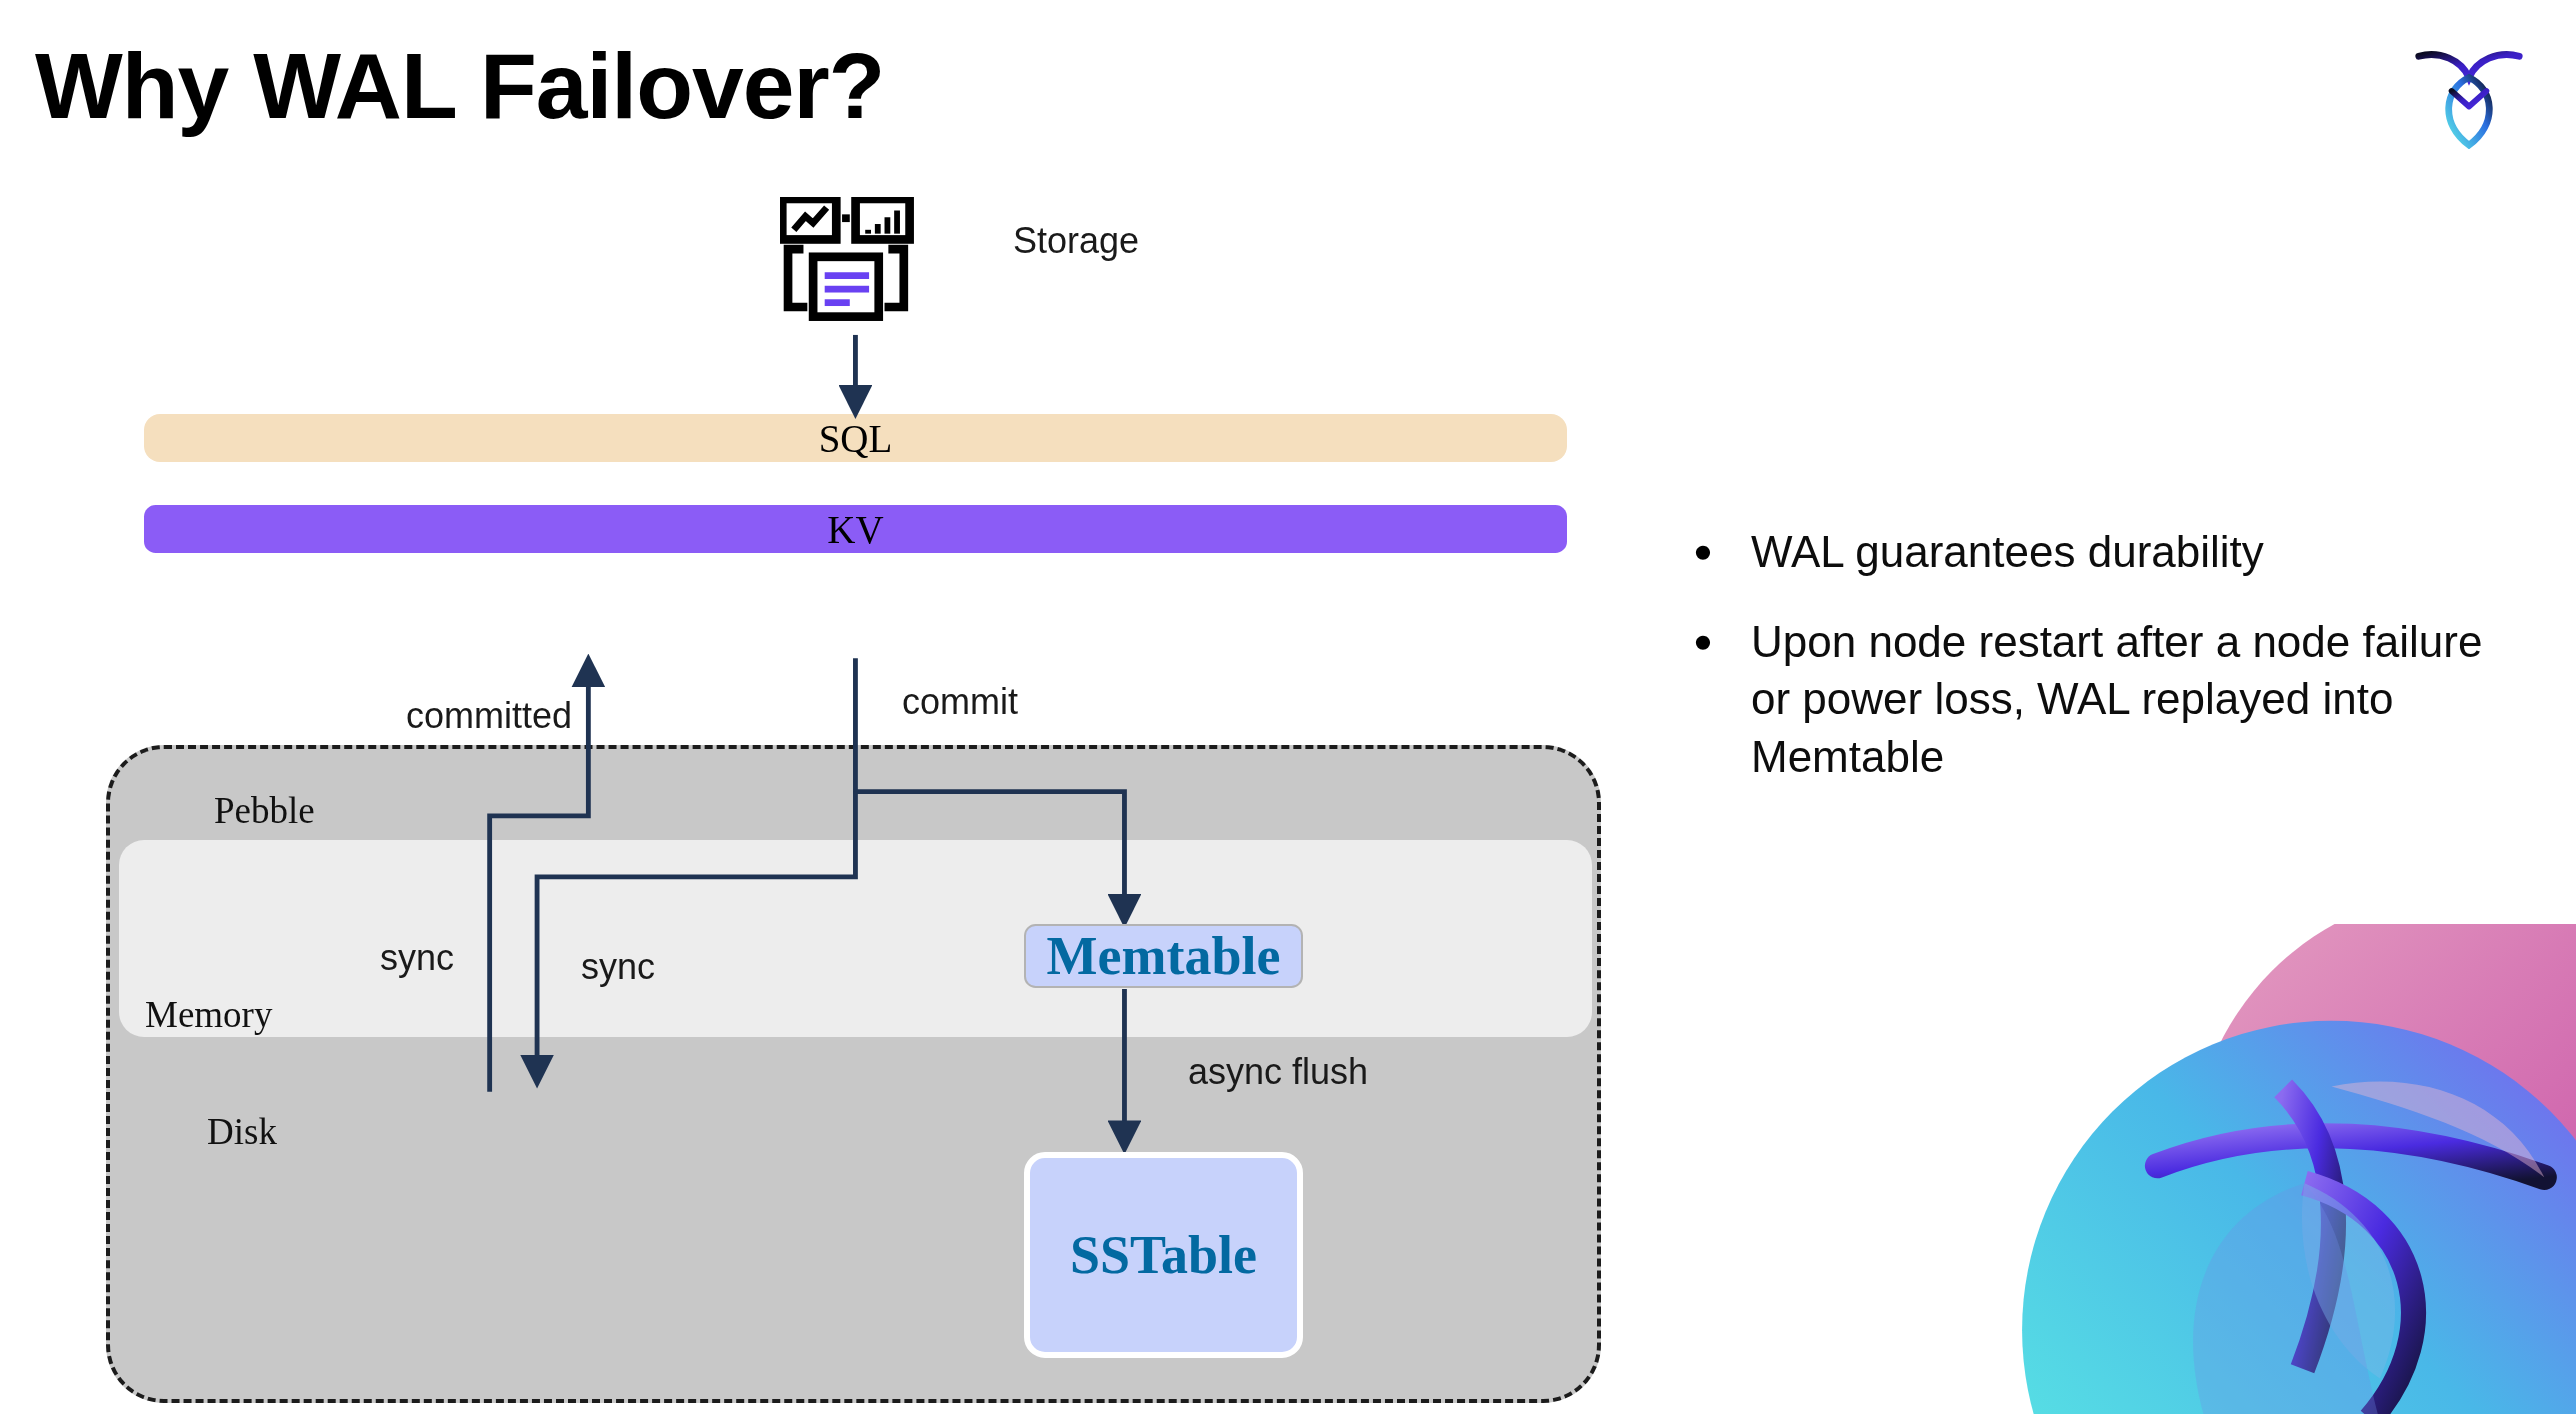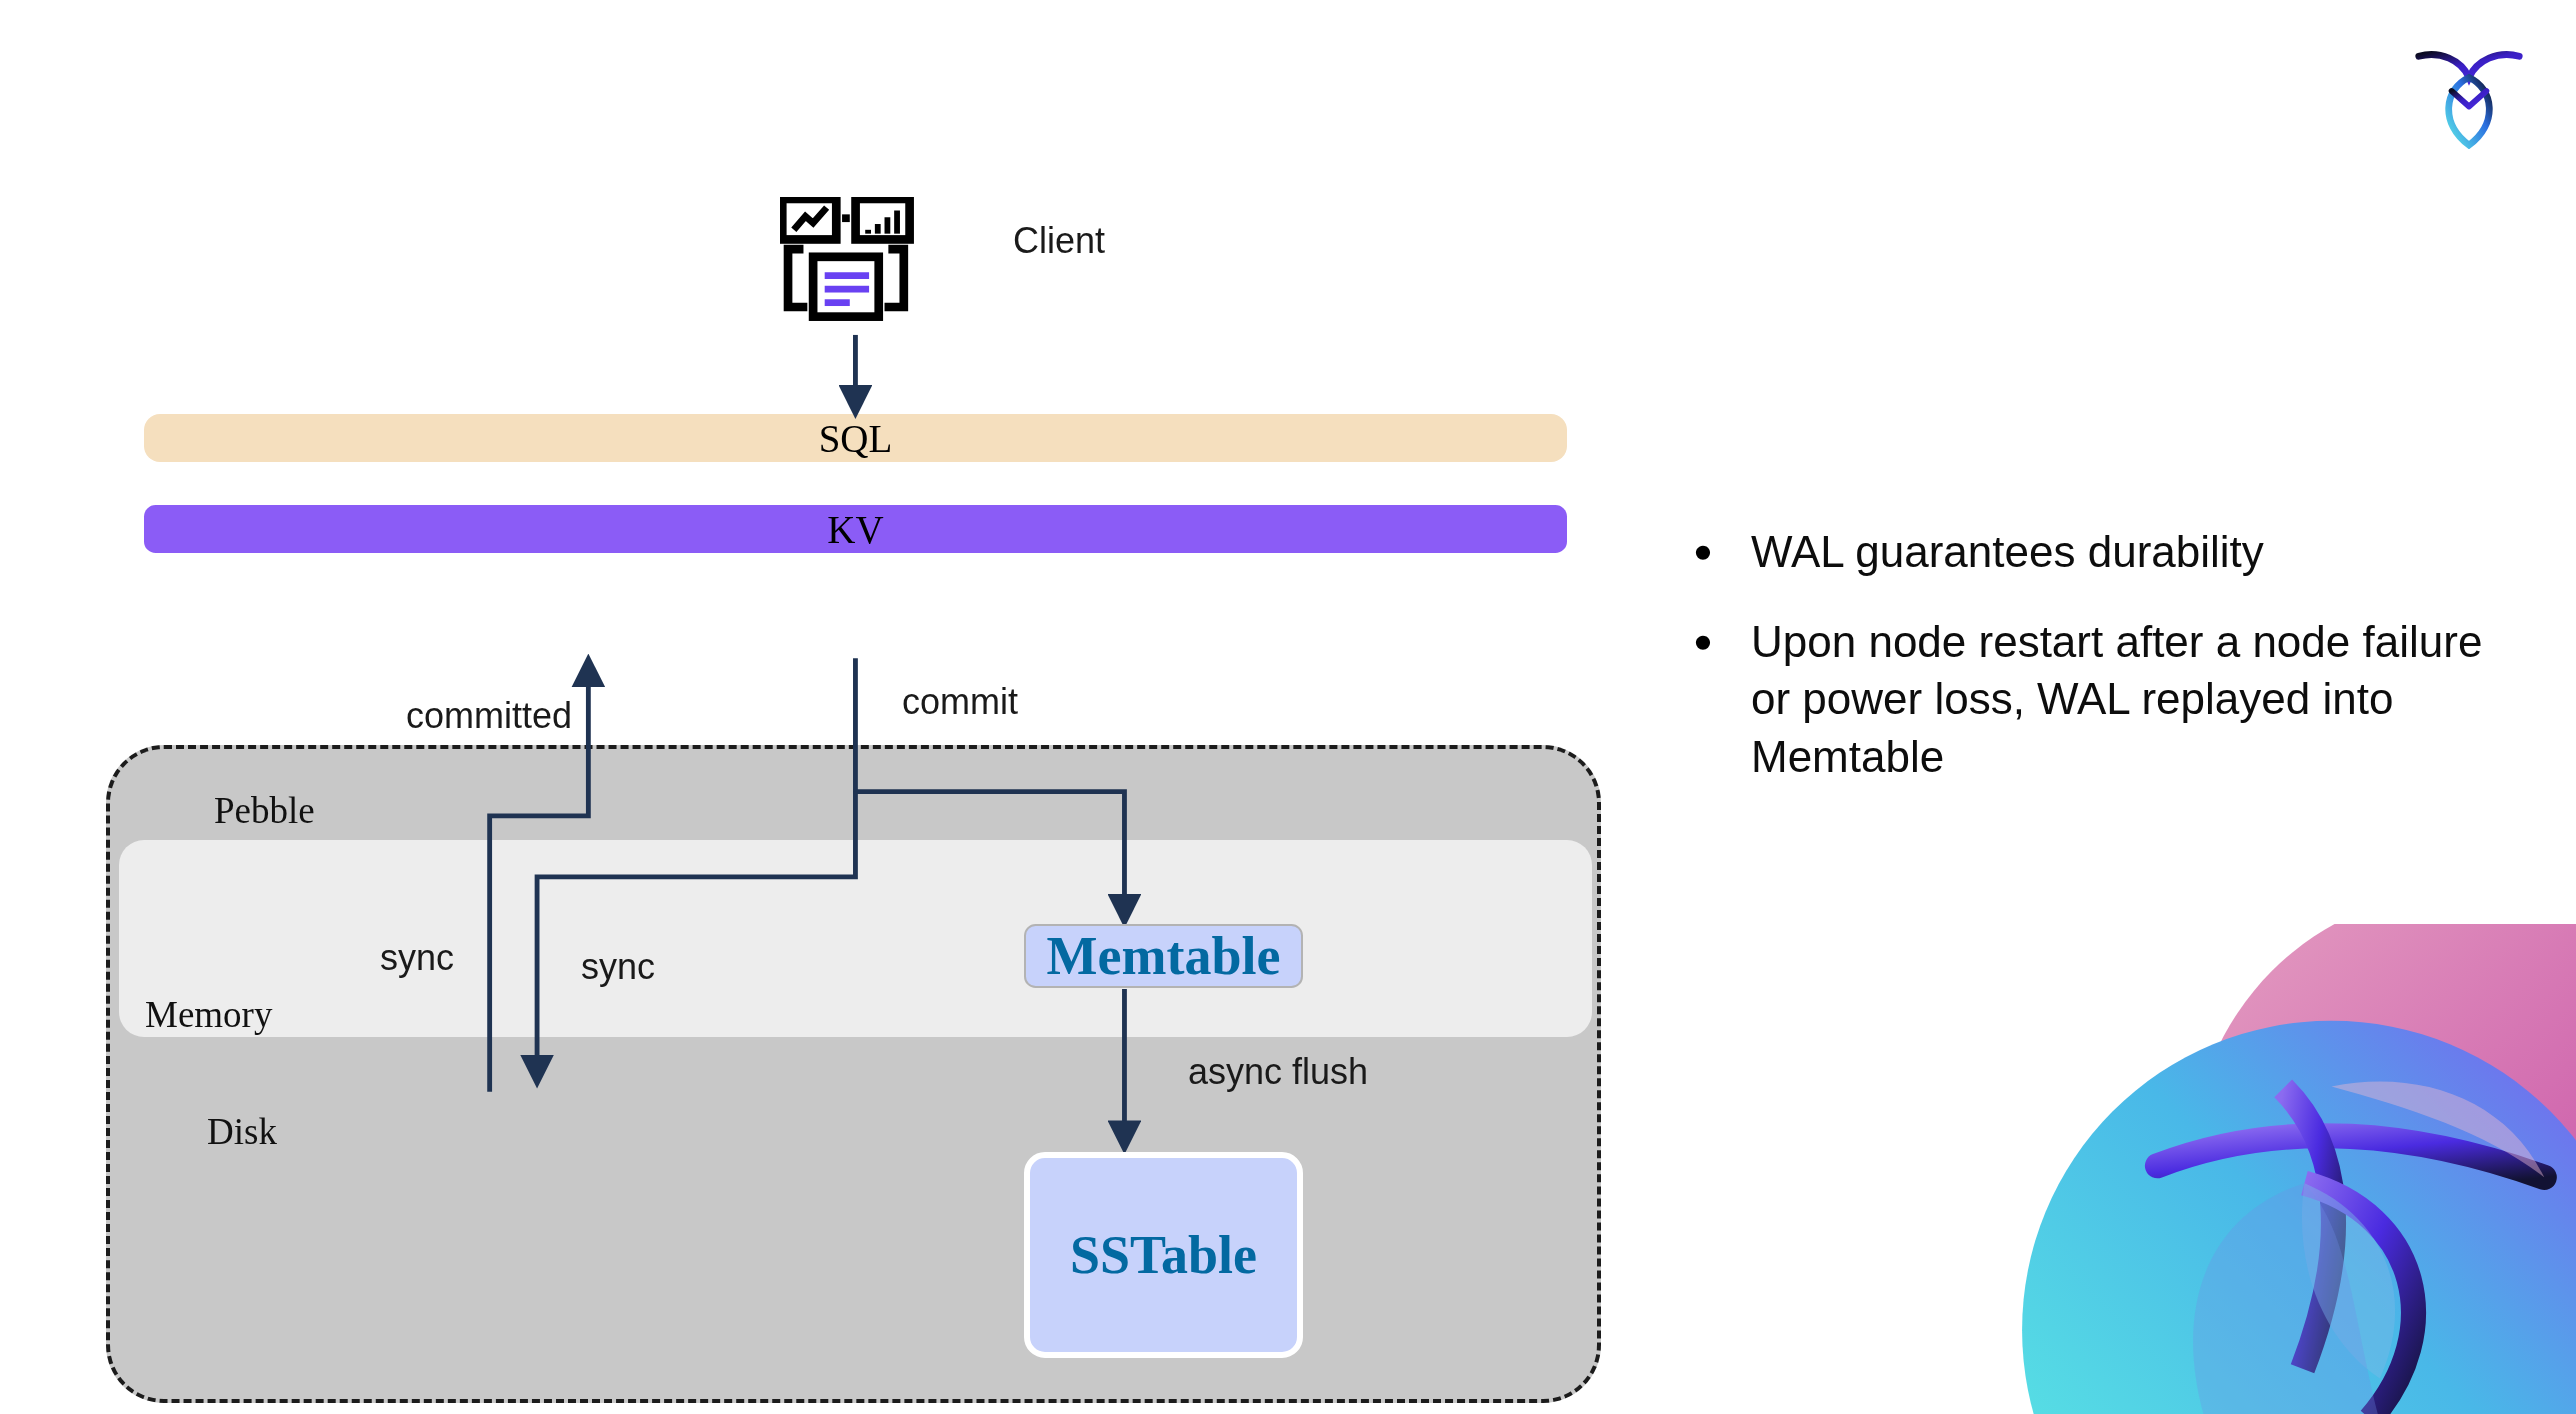--- a/index.html
+++ b/index.html
@@ -193,20 +193,21 @@
     font-size: 44px;
     line-height: 1.30;
     color: #0d0d0d;
   }
 </style>
 </head>
 <body>
 
 <div id="slide">
 
+  <div id="title">Why WAL Failover?</div>
 
   <div id="corner-logo">
     <svg viewBox="0 0 120 118" width="116" height="114" xmlns="http://www.w3.org/2000/svg">
       <defs>
         <linearGradient id="lg1" x1="0" y1="0" x2="1" y2="1">
           <stop offset="0%" stop-color="#0B0B22"></stop>
           <stop offset="45%" stop-color="#3A1FC4"></stop>
           <stop offset="100%" stop-color="#4A2BE0"></stop>
         </linearGradient>
         <linearGradient id="lg2" x1="1" y1="0" x2="0" y2="1">
@@ -262,21 +263,21 @@
       <rect x="108" y="21" width="6" height="17" fill="#000000"></rect>
       <rect x="118" y="14" width="6" height="24" fill="#000000"></rect>
       <path d="M24 54 L8 54 L8 114 L28 114" fill="none" stroke="#000000" stroke-width="9"></path>
       <path d="M112 54 L128 54 L128 114 L108 114" fill="none" stroke="#000000" stroke-width="9"></path>
       <rect x="34" y="62" width="68" height="62" fill="#ffffff" stroke="#000000" stroke-width="9"></rect>
       <rect x="46" y="78" width="46" height="7" fill="#6941F2"></rect>
       <rect x="46" y="92" width="46" height="7" fill="#6941F2"></rect>
       <rect x="46" y="106" width="26" height="7" fill="#6941F2"></rect>
     </svg>
   </div>
-  <div id="client-label">Client</div>
+  <div id="client-label">Storage</div>
 
   <div class="layer-bar" id="bar-sql">
     <span>SQL</span>
   </div>
   <div class="layer-bar" id="bar-kv">
     <span>KV</span>
   </div>
 
   <div id="pebble-box"></div>
   <div id="memory-box"></div>

